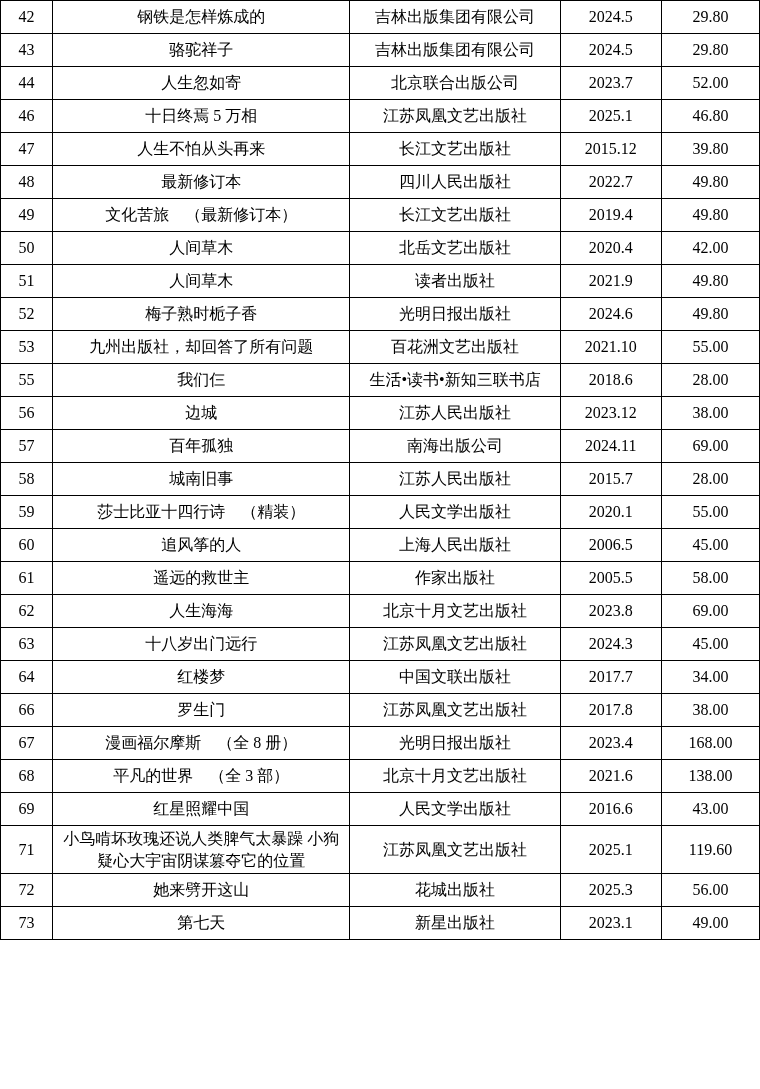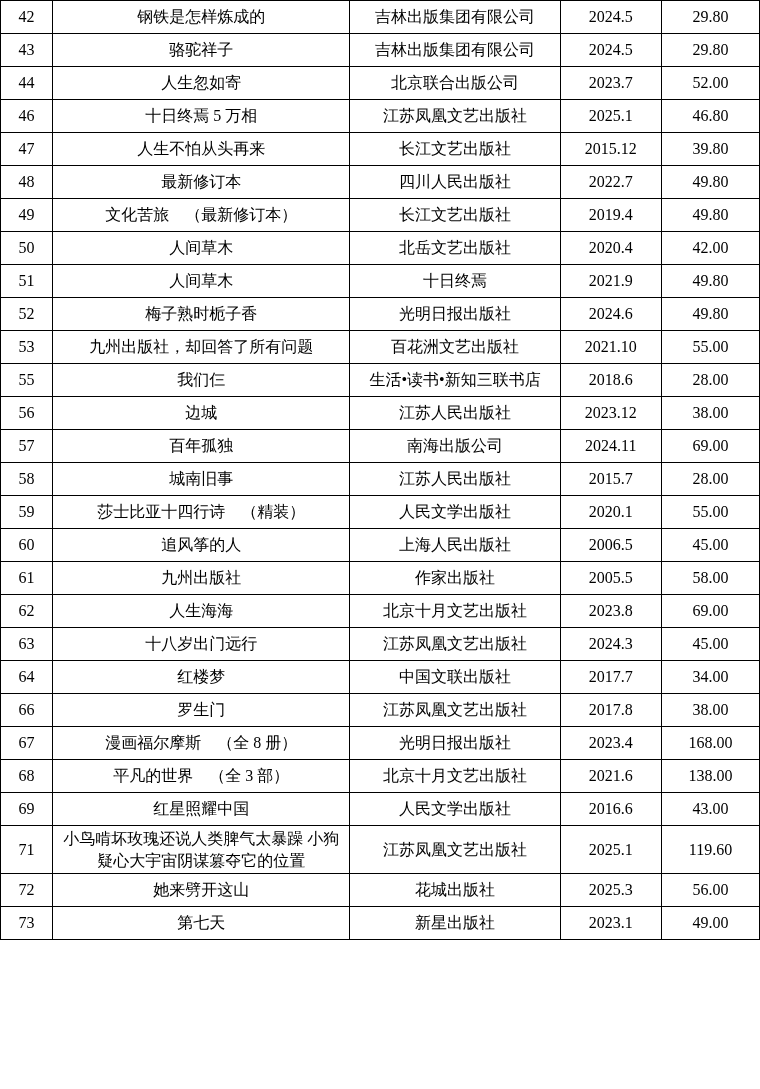--- a/index.html
+++ b/index.html
@@ -127,21 +127,21 @@
         <tr class="row">
           <td class="index-cell">50</td>
           <td class="title-cell">人间草木</td>
           <td class="pub-cell">北岳文艺出版社</td>
           <td class="date-cell">2020.4</td>
           <td class="price-cell">42.00</td>
         </tr>
         <tr class="row">
           <td class="index-cell">51</td>
           <td class="title-cell">人间草木</td>
-          <td class="pub-cell">十日终焉</td>
+          <td class="pub-cell">读者出版社</td>
           <td class="date-cell">2021.9</td>
           <td class="price-cell">49.80</td>
         </tr>
         <tr class="row">
           <td class="index-cell">52</td>
           <td class="title-cell">梅子熟时栀子香</td>
           <td class="pub-cell">光明日报出版社</td>
           <td class="date-cell">2024.6</td>
           <td class="price-cell">49.80</td>
         </tr>
@@ -189,21 +189,21 @@
         </tr>
         <tr class="row">
           <td class="index-cell">60</td>
           <td class="title-cell">追风筝的人</td>
           <td class="pub-cell">上海人民出版社</td>
           <td class="date-cell">2006.5</td>
           <td class="price-cell">45.00</td>
         </tr>
         <tr class="row">
           <td class="index-cell">61</td>
-          <td class="title-cell">九州出版社</td>
+          <td class="title-cell">遥远的救世主</td>
           <td class="pub-cell">作家出版社</td>
           <td class="date-cell">2005.5</td>
           <td class="price-cell">58.00</td>
         </tr>
         <tr class="row">
           <td class="index-cell">62</td>
           <td class="title-cell">人生海海</td>
           <td class="pub-cell">北京十月文艺出版社</td>
           <td class="date-cell">2023.8</td>
           <td class="price-cell">69.00</td>

